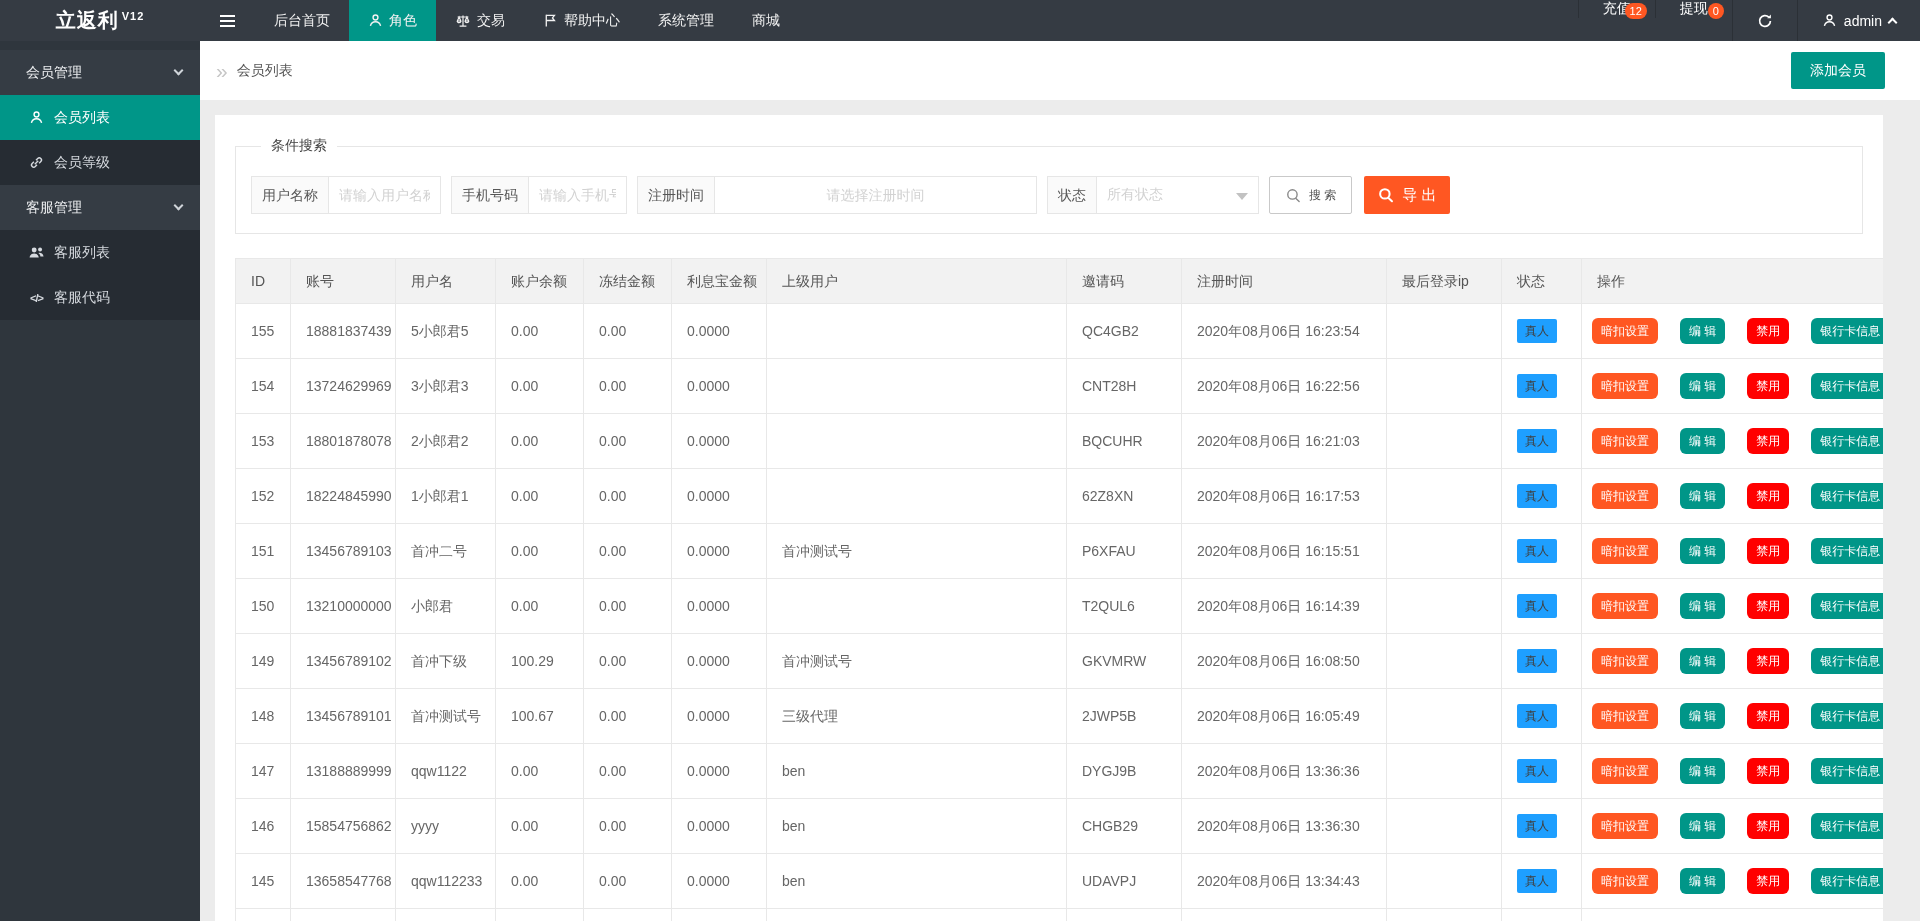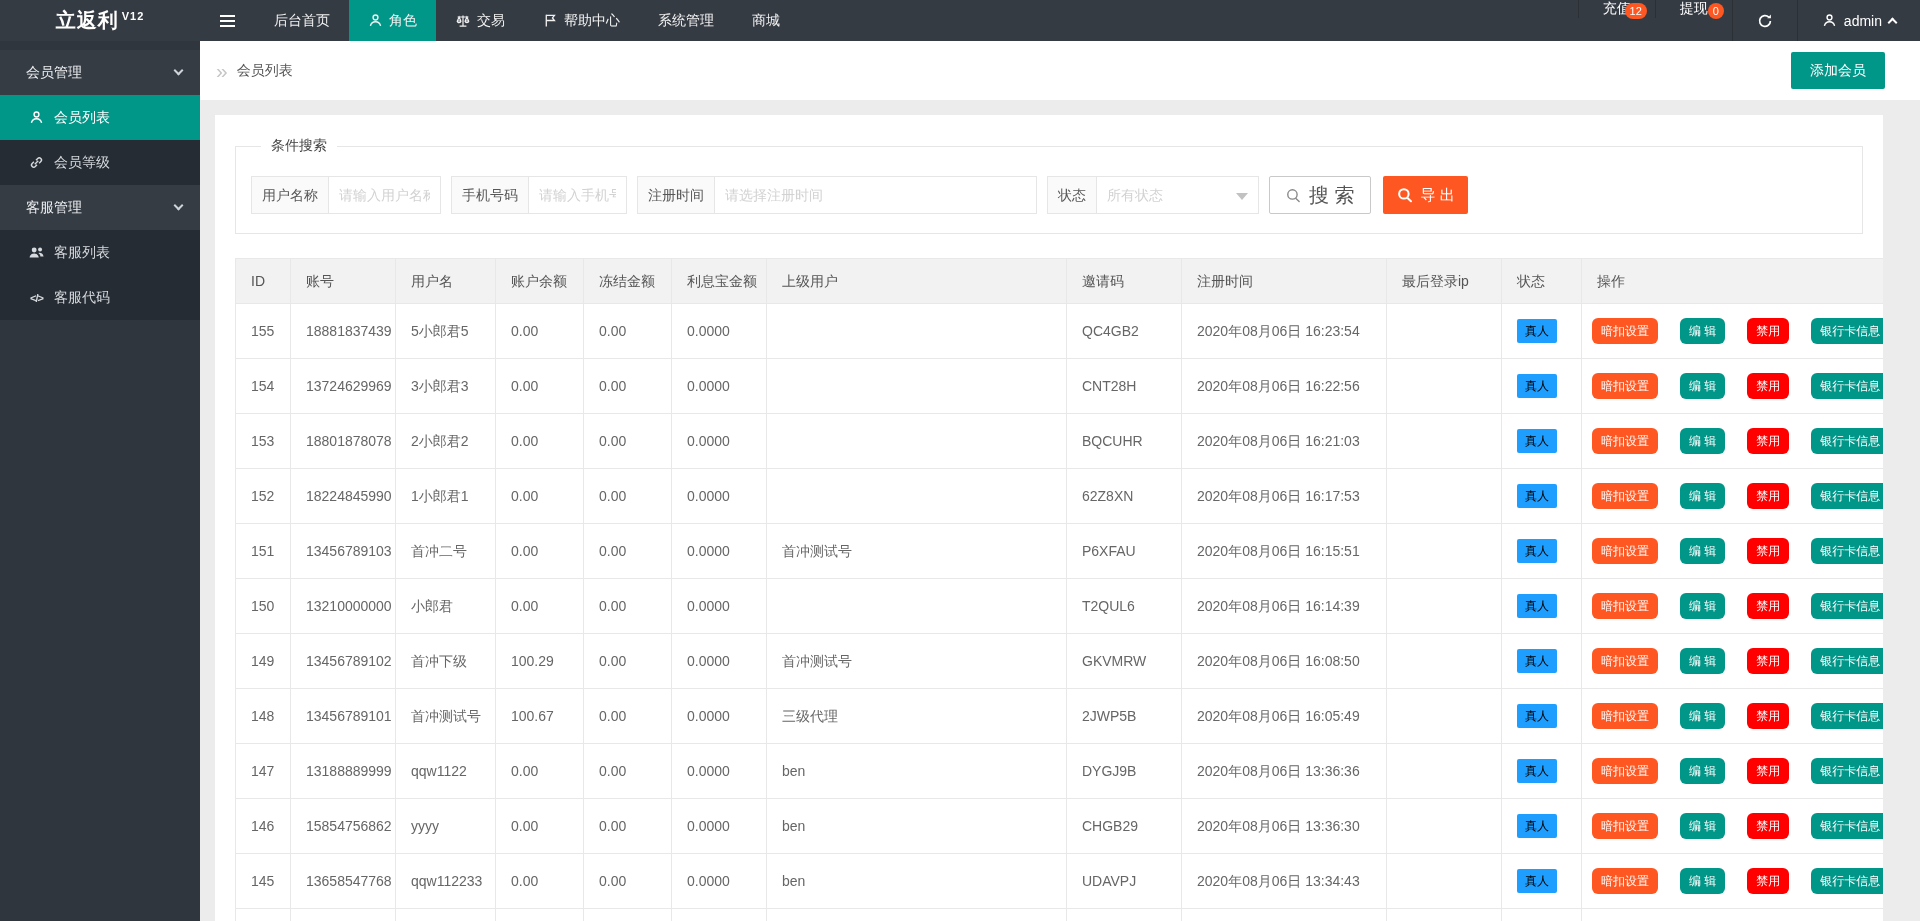--- a/index.html
+++ b/index.html
@@ -41,34 +41,34 @@
 
   .content { padding:15px 37px 0 15px; }
   .card { background:#fff; min-height:806px; padding:12px 20px 20px; }
 
   
   fieldset.search { border:1px solid #e6e6e6; padding:10px 15px 19px; margin-top:10px; }
   fieldset.search legend { margin-left:10px; padding:0 10px; color:#444; font-size:14px; }
   .search-row { display:flex; align-items:center; margin-top:11px; }
   .inp-group { display:flex; margin-right:10px; }
   .addon { height:38px; line-height:36px; padding:0 10px; background:#fafafa; border:1px solid #e6e6e6; color:#575757; white-space:nowrap; }
-  .inp { height:38px; border:1px solid #e6e6e6; border-left:none; padding:0 10px; font-size:14px; color:#666; outline:none; font-family:inherit; }
+  .inp { height:38px; border:1px solid #e6e6e6; border-left:none; padding:0 10px; font-size:14px; color:#666; outline:none; font-family:inherit;text-align:center; }
   .inp::placeholder { color:#d2d2d2; }
-  .sel { position:relative; width:162px; height:38px; border:1px solid #e6e6e6; border-left:none; background:#fff; line-height:36px; padding:0 26px 0 10px; color:#d2d2d2; cursor:pointer; }
+  .sel { position:relative; width:162px; height:38px; border:1px solid #e6e6e6; border-left:none; background:#fff; line-height:36px; padding:0 26px 0 10px; color:#d2d2d2; cursor:pointer;font-family:Liberation Serif, serif; }
   .sel .tri { position:absolute; right:10px; top:16px; width:0; height:0; border-left:6px solid transparent; border-right:6px solid transparent; border-top:7px solid #c2c2c2; }
-  .btn-search { height:38px; display:flex; align-items:center; gap:7px; background:#fff; border:1px solid #c9c9c9; border-radius:2px; padding:0 15px; color:#555; font-size:20px; cursor:pointer; margin-right:12px; font-family:inherit; }
+  .btn-search { height:38px; display:flex; align-items:center; gap:7px; background:#fff; border:1px solid #c9c9c9; border-radius:2px; padding:0 15px; color:#555; font-size:12px; cursor:pointer; margin-right:12px; font-family:inherit; }
   .btn-export { height:38px; display:flex; align-items:center; gap:7px; background:#FF5722; border:none; border-radius:2px; padding:0 13px; color:#fff; font-size:15px; cursor:pointer; font-family:inherit; }
 
   
   .table-wrap { margin-top:24px; margin-right:-20px; overflow:hidden; }
   table { border-collapse:collapse; table-layout:fixed; width:1746px; color:#666; font-size:14px; }
   th { background:#f2f2f2; border:1px solid #e8e8e8; font-weight:normal; color:#555; text-align:left; padding:12px 5px 12px 15px; line-height:20px; white-space:nowrap; }
   td { border:1px solid #e8e8e8; padding:15px 5px 15px 15px; line-height:20px; background:#fff; white-space:nowrap; overflow:hidden; }
   td.actions-cell { padding:12px 0 12px 10px; }
-  .tag-status { display:inline-block; background:#1E9FFF; color:#000000; font-size:12px; line-height:24px; padding:0 8px; border-radius:2px; cursor:pointer; }
+  .tag-status { display:inline-block; background:#1E9FFF; color:#404040; font-size:12px; line-height:24px; padding:0 8px; border-radius:2px; cursor:pointer; }
   .btn-act { display:inline-block; color:#fff; font-size:12px; line-height:26px; padding:0 9px; border-radius:6px; margin-right:22px; cursor:pointer; }
   .bg-orange { background:#FF5722; }
   .bg-green { background:#009688; }
   .bg-red { background:#ff0000; }
   svg { flex:none; }
 </style>
 </head>
 <body>
 
 <div class="header">

